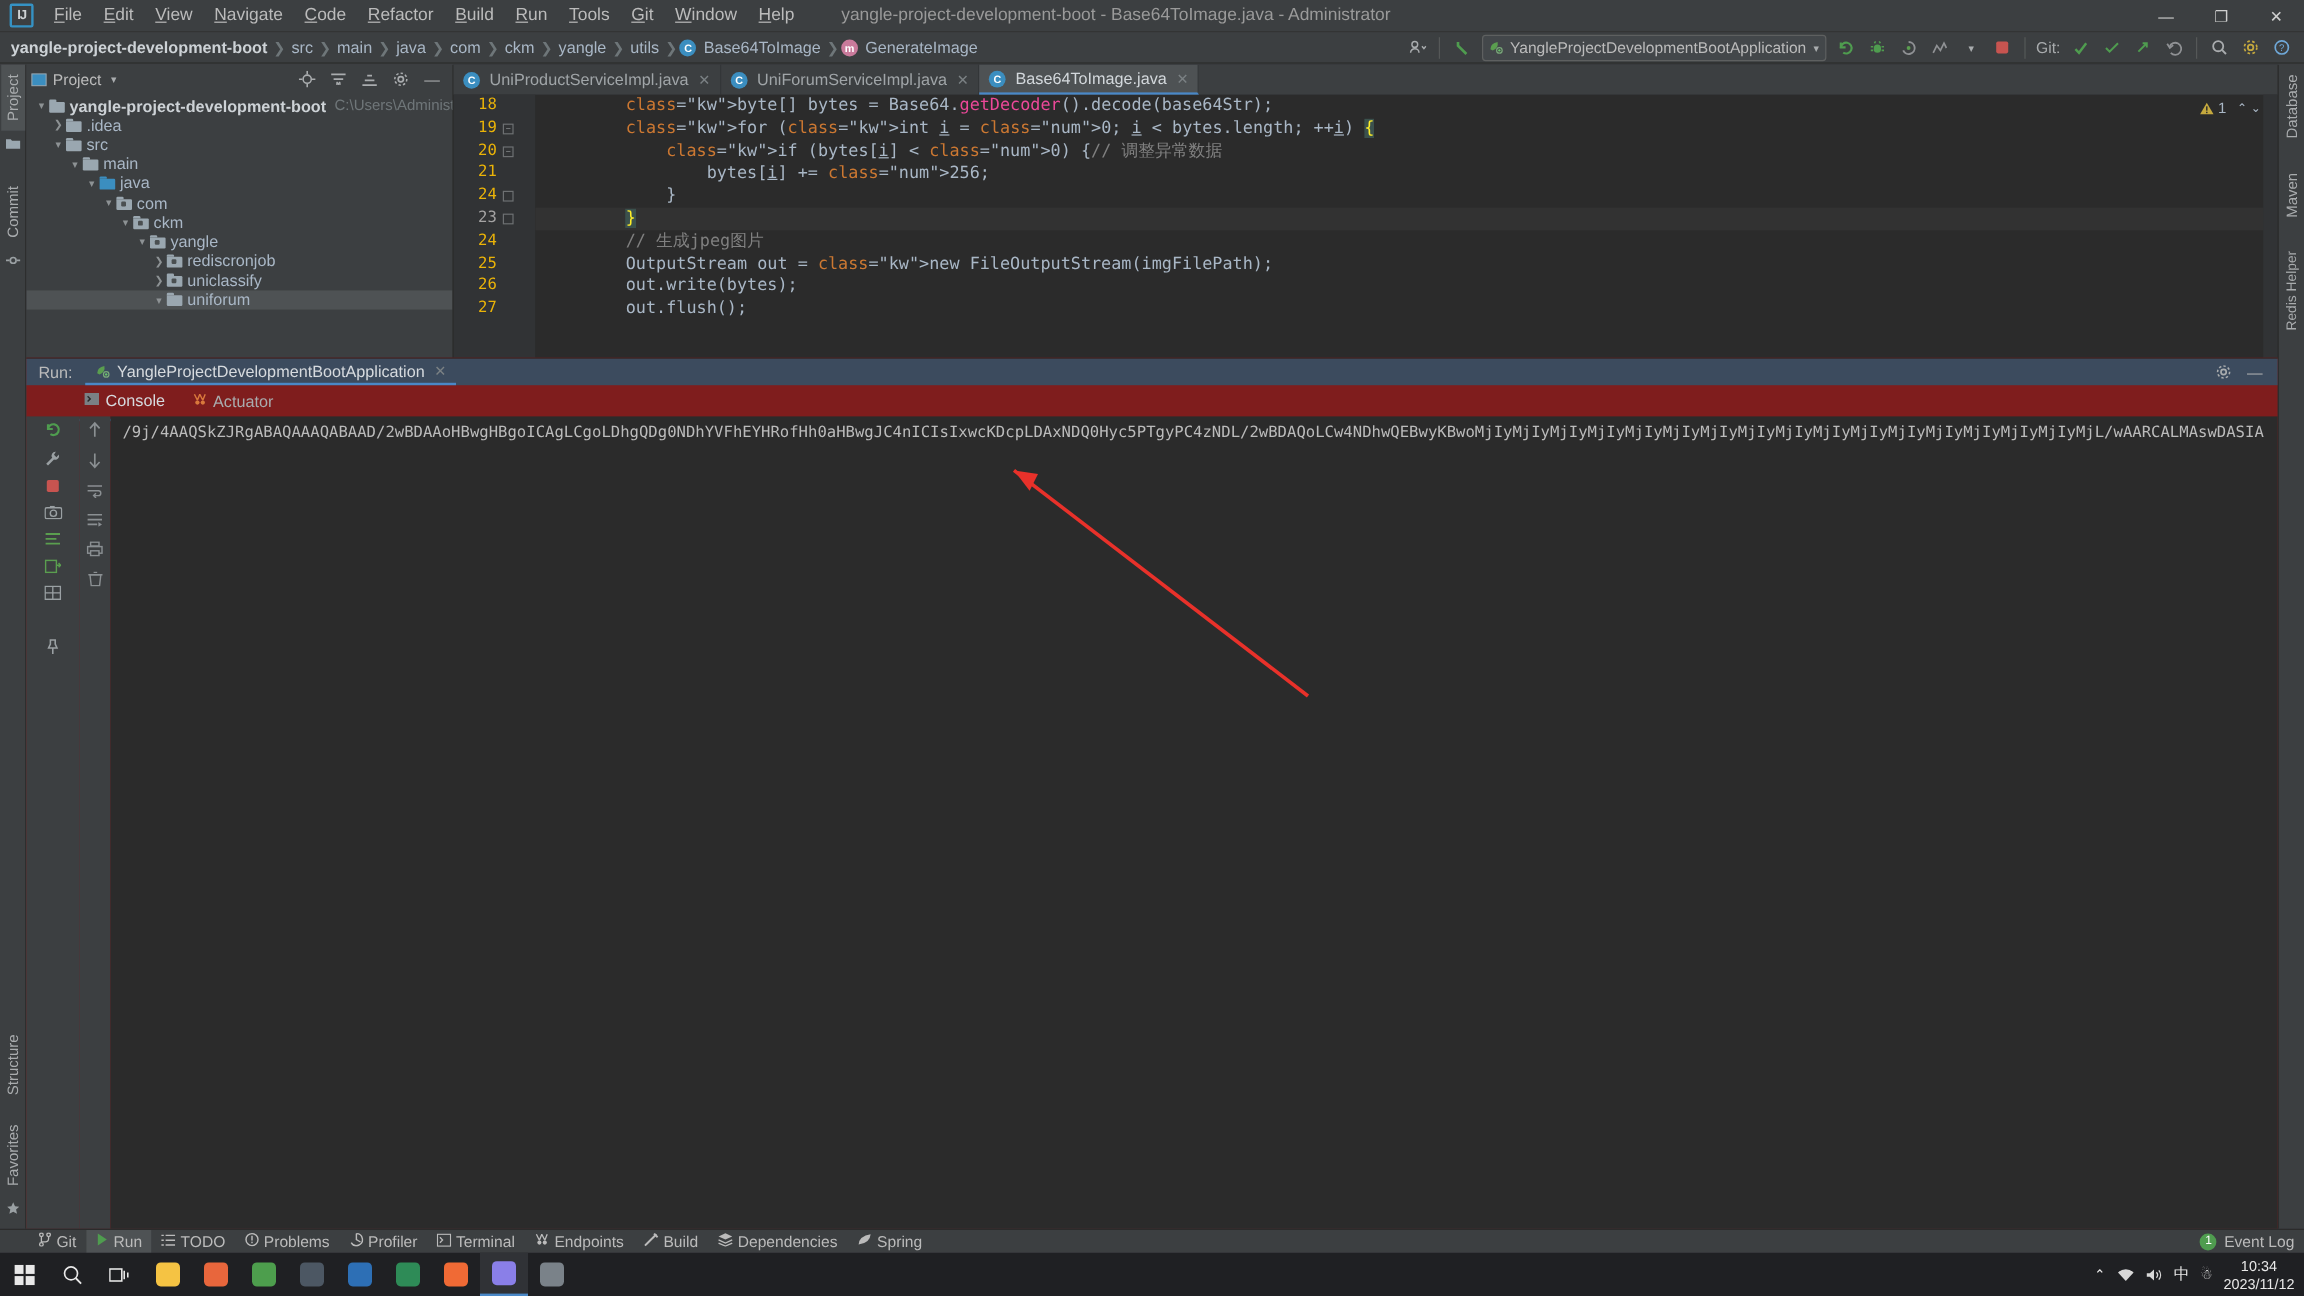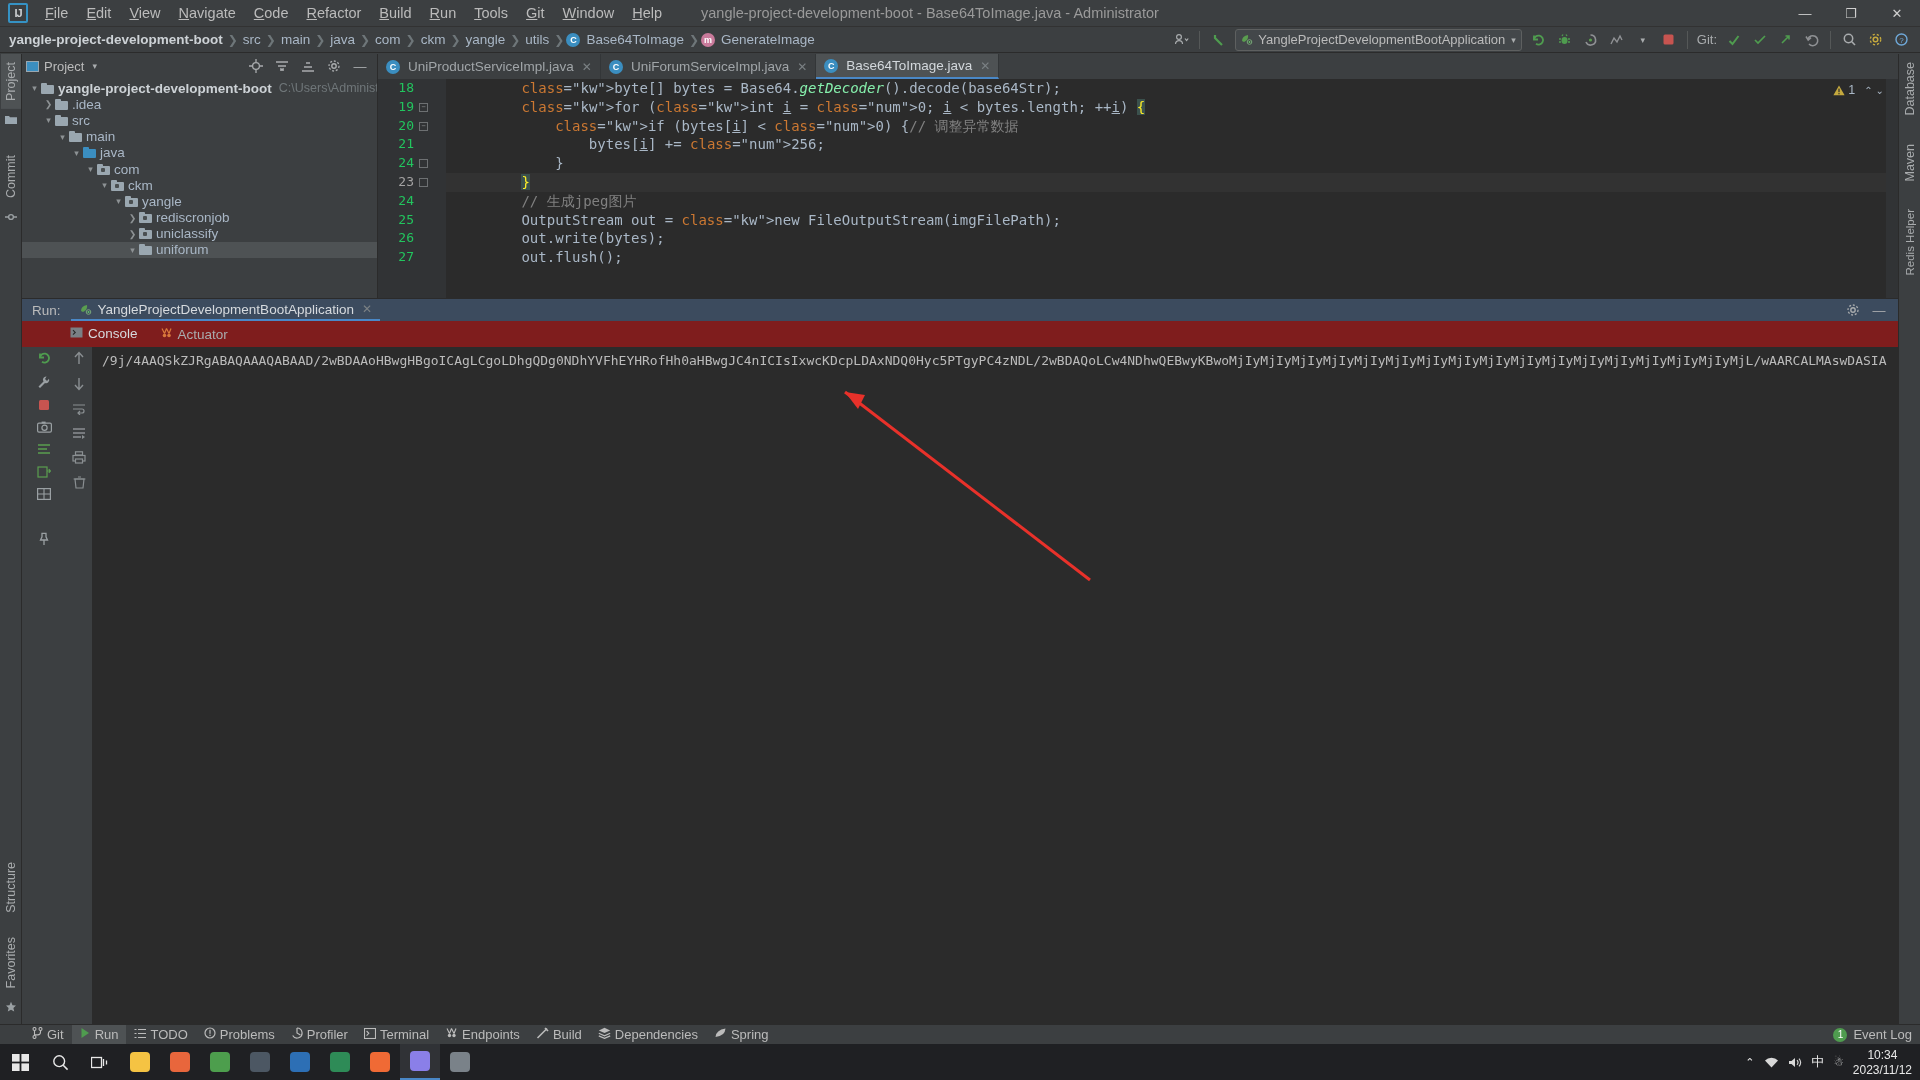--- a/index.html
+++ b/index.html
@@ -126,37 +126,37 @@
   }
   .etab.active { background: #4e5254; color: #d3d8dc; border-bottom: 2px solid #4a88c7; }
   .tab-x { color: #7b8184; font-size: 12px; margin-left: 3px; }
   #editor-body { flex: 1; display: flex; position: relative; overflow: hidden; background: #2b2b2b; }
   #gutter {
     width: 68px; background: #313335; flex: 0 0 68px; position: relative;
     font-family: "DejaVu Sans Mono", monospace; font-size: 13px;
   }
   .lnum {
     height: 18.8px; line-height: 18.8px; text-align: right;
-    padding-right: 32px; color: #22c55e;
+    padding-right: 32px; color: #eab308;
   }
   .lnum.cur { color: #a4a3a3; }
   .fold {
     position: absolute; right: 18px; width: 9px; height: 9px;
     border: 1px solid #6d7072; color: #8a8d8f; font-size: 7px;
     line-height: 7px; text-align: center;
   }
   #code {
     flex: 1; font-family: "DejaVu Sans Mono", monospace; font-size: 14px;
     line-height: 18.8px; color: #a9b7c6; padding-left: 0; white-space: pre;
     position: relative; overflow: hidden;
   }
   .cline { height: 18.8px; padding-left: 8px; }
   .cline.cur { background: #323232; }
   .kw { color: #cc7832; } .cmt { color: #808080; }
-  .meth { color: #86efac; font-style: italic; } .fld { color: #a9b7c6; text-decoration: underline; }
+  .meth { color: #ec4899; } .fld { color: #a9b7c6; text-decoration: underline; }
   .brace-hl { background: #3b514d; color: #ffef28; }
   #warn-strip {
     position: absolute; top: 0; right: 0; width: 12px; bottom: 0; background: #313335;
   }
   #warn-badge {
     position: absolute; top: 4px; right: 14px; display: flex; align-items: center;
     gap: 3px; color: #a9b7c6; font-size: 12.5px;
   }
 
   

